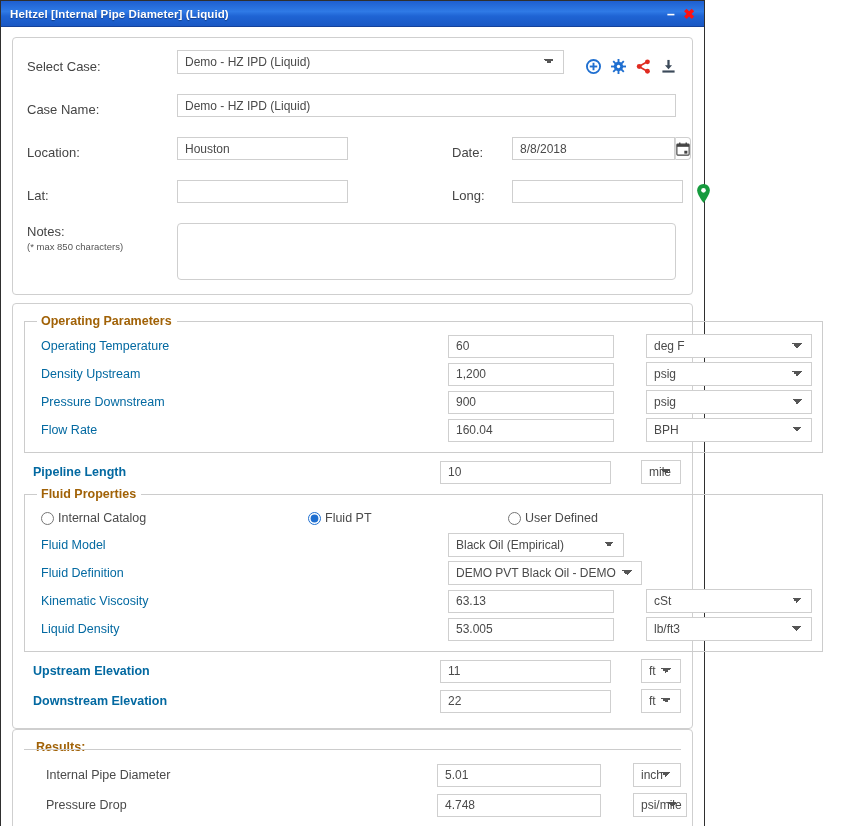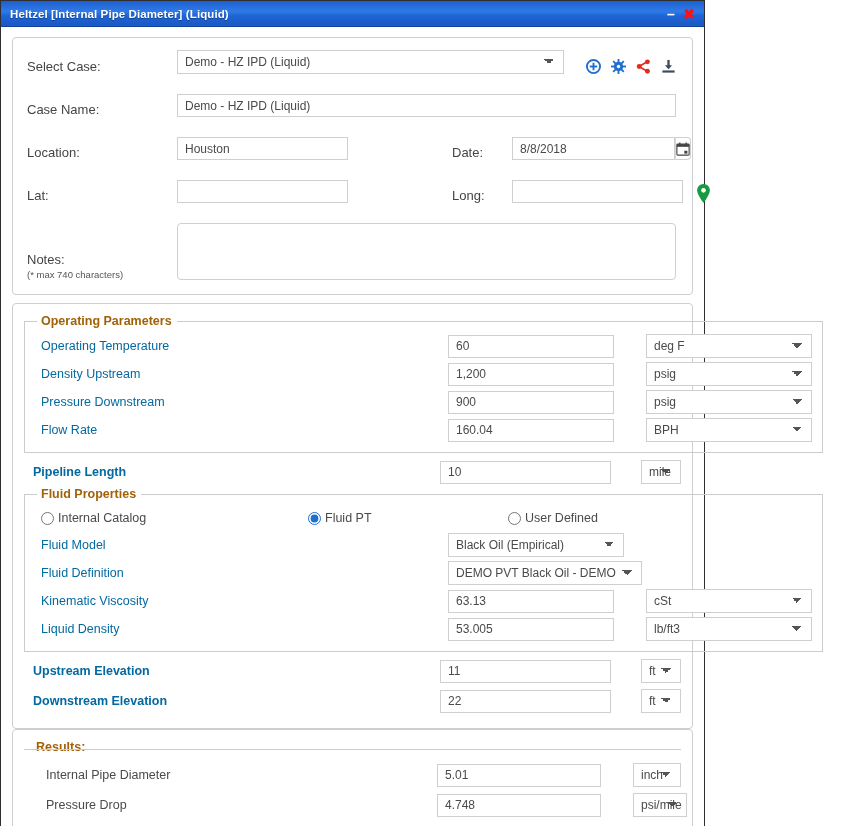--- a/index.html
+++ b/index.html
@@ -111,21 +111,21 @@
 
   .notes-box {
     width: 634px; height: 57px;
     border: 1px solid #cfcfcf; border-radius: 4px;
     background: #fff;
     resize: none; outline: none;
     font-family: "Liberation Sans", sans-serif;
     font-size: 12.5px; color: #4a4a4a;
     padding: 4px 6px;
   }
-  .notes-row { align-items: flex-end; }
+  .notes-row { align-items: flex-start; }
   .notes-lbl { padding-top: 1px; }
 
   .toolicons { display: flex; align-items: center; gap: 10px; margin-left: 22px; }
   .toolicons svg { display: block; }
 
   
   .params-panel { margin-top: 8px; padding: 10px 11px 12px 11px; }
 
   fieldset.group {
     border: 1px solid #cccccc;
@@ -279,21 +279,21 @@
           <svg width="15" height="19" viewBox="0 0 14 18">
               <path d="M7 0C3.7 0 1 2.7 1 6c0 4.4 6 12 6 12s6-7.6 6-12c0-3.3-2.7-6-6-6z" fill="#169b3e"></path>
               <circle cx="7" cy="6" r="2.2" fill="#ffffff"></circle>
             </svg>
         </span>
       </div>
 
       <div class="row notes-row">
         <span class="lbl notes-lbl">
           <span>Notes:</span>
-          <span class="lbl-sub" style="display:block">(* max 740 characters)</span>
+          <span class="lbl-sub" style="display:block">(* max 850 characters)</span>
         </span>
         <textarea class="notes-box" style=""></textarea>
       </div>
 
     </div>
 
     <div class="panel params-panel">
 
       <fieldset class="group">
         <legend>Operating Parameters</legend>

